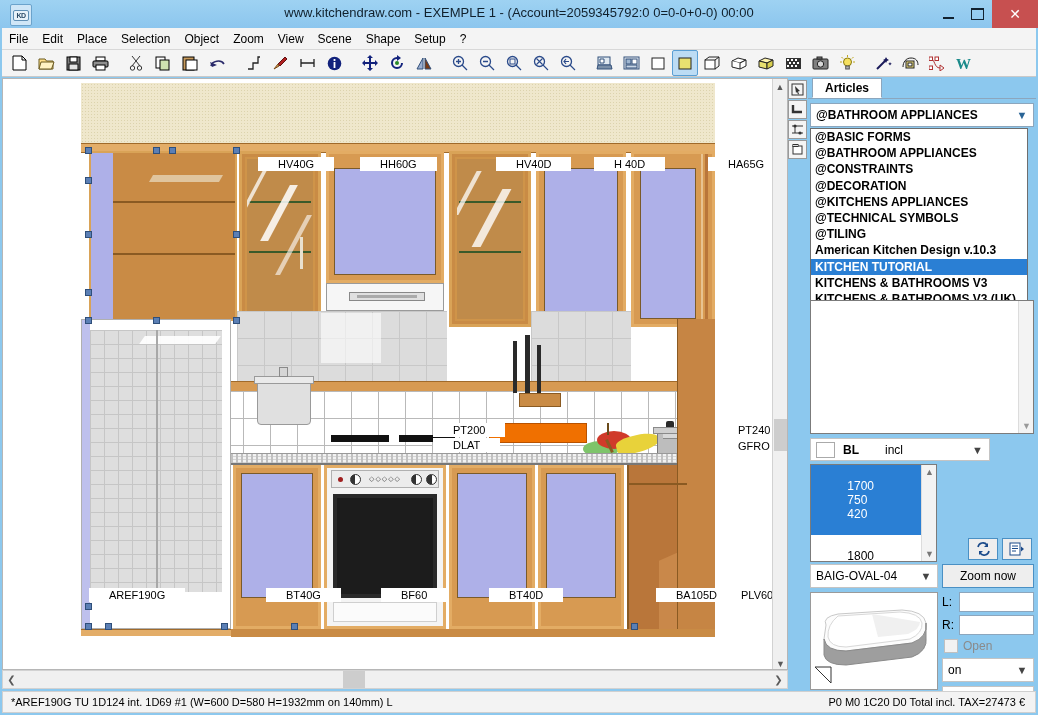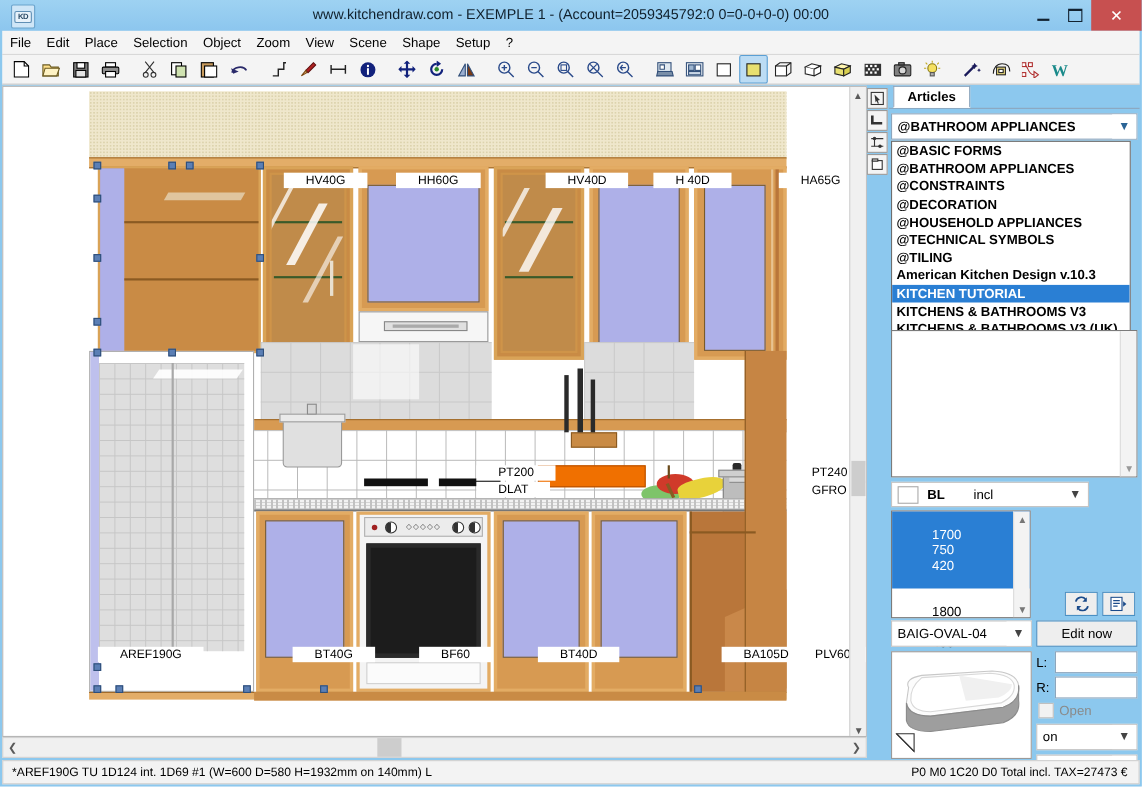--- a/index.html
+++ b/index.html
@@ -656,21 +656,21 @@
     <div class="combo" style="position:absolute;left:2px;top:25px;width:224px;">
       <span style="font-weight:bold;font-size:12px;">@BATHROOM APPLIANCES</span>
       <span class="arrowbox">▼</span>
     </div>
 
     <div class="listbox" style="position:absolute;left:2px;top:50px;width:218px;height:182px;">
       <div class="litem">@BASIC FORMS</div>
       <div class="litem">@BATHROOM APPLIANCES</div>
       <div class="litem">@CONSTRAINTS</div>
       <div class="litem">@DECORATION</div>
-      <div class="litem">@HOUSEHOLD APPLIANCES</div>
+      <div class="litem">@KITCHENS APPLIANCES</div>
       <div class="litem">@TECHNICAL SYMBOLS</div>
       <div class="litem">@TILING</div>
       <div class="litem">American Kitchen Design v.10.3</div>
       <div class="litem sel">KITCHEN TUTORIAL</div>
       <div class="litem">KITCHENS &amp; BATHROOMS V3</div>
       <div class="litem">KITCHENS &amp; BATHROOMS V3 (UK)</div>
     </div>
 
     <div class="emptylist" style="position:absolute;left:2px;top:222px;width:224px;height:134px;">
       <div class="sb">
@@ -725,21 +725,21 @@
             <path d="M3 4h6M3 6.5h6M3 9h4" stroke="#1a4a8a"></path>
             <path d="M15 7l-3-2.5v5z" fill="#1a4a8a"></path>
           </svg>
         </div>
     </div>
 
     <div class="combo flat" style="position:absolute;left:2px;top:486px;width:128px;">
       <span>BAIG-OVAL-04</span>
       <span class="arrowbox">▼</span>
     </div>
-    <div class="btn primary" style="position:absolute;left:134px;top:486px;width:92px;height:24px;">Edit now</div>
+    <div class="btn primary" style="position:absolute;left:134px;top:486px;width:92px;height:24px;">Zoom now</div>
 
     <div class="preview" style="position:absolute;left:2px;top:514px;width:128px;height:98px;">
       <svg width="118" height="64" viewBox="0 0 118 64" style="position:absolute;left:5px;top:14px;">
         <path d="M10 18 Q6 10 22 7 L86 3 Q108 4 110 16 Q112 30 96 36 L30 44 Q10 44 8 32 Z" fill="#fcfcfc" stroke="#c8c8c8"></path>
         <path d="M8 32 L8 48 Q10 58 30 58 L96 50 Q112 44 110 30 L110 16 Q112 30 96 36 L30 44 Q10 44 8 32 Z" fill="#9e9e9e" stroke="#8a8a8a"></path>
         <path d="M22 9 L84 5 Q104 6 106 16 Q107 26 94 32 L30 40 Q14 40 12 30 Q11 18 22 9 Z" fill="#ffffff" stroke="#d8d8d8"></path>
         <path d="M56 7 L62 30 L92 27 Q104 22 104 15 Z" fill="#f0f0f0"></path>
       </svg>
       <svg width="20" height="20" viewBox="0 0 20 20" style="position:absolute;left:3px;bottom:3px;">
         <path d="M1 1h16v16z" fill="none" stroke="#333"></path>

